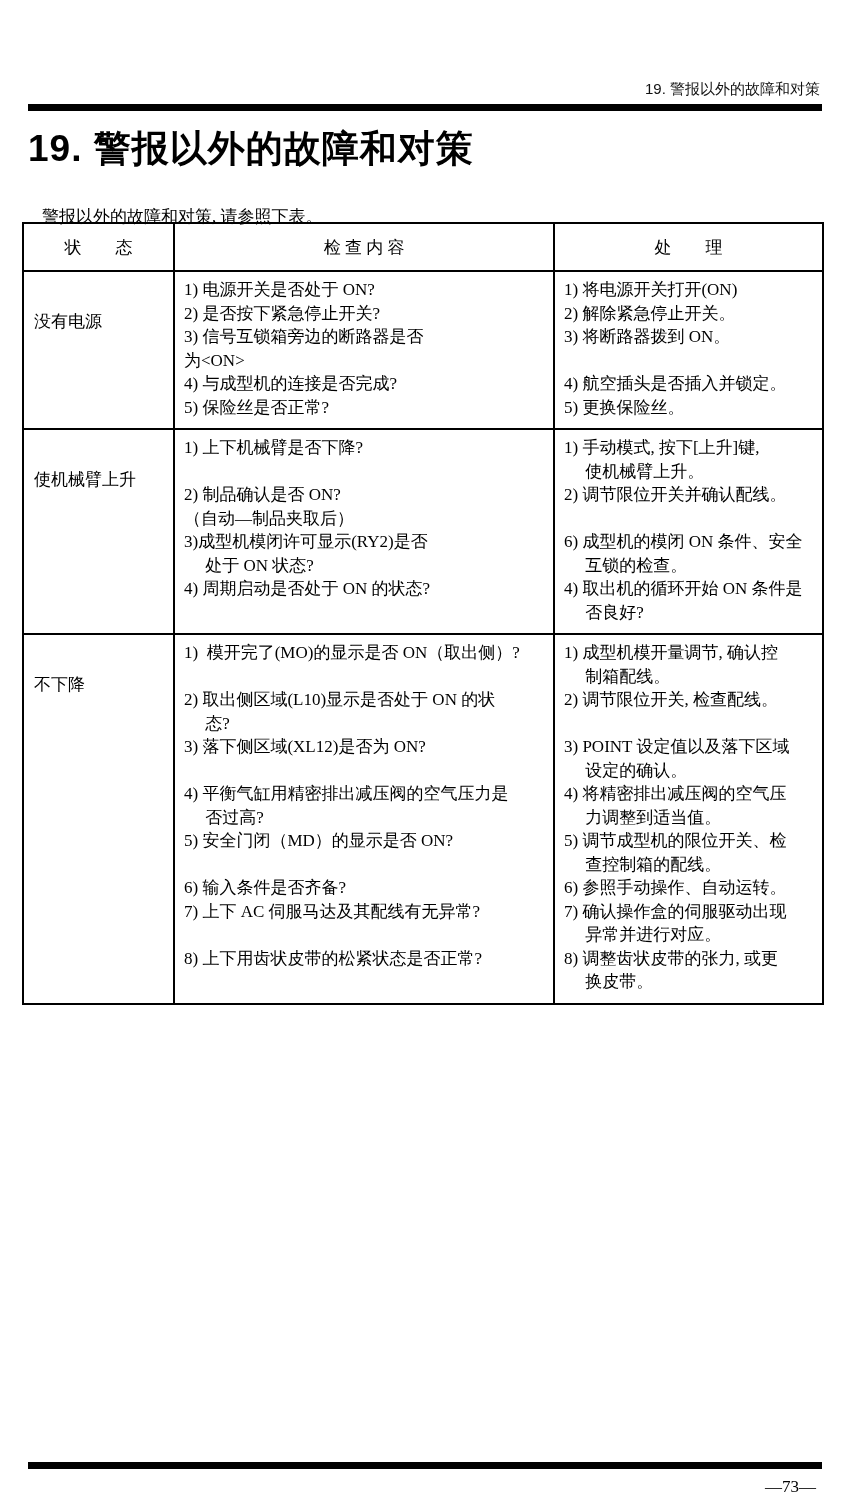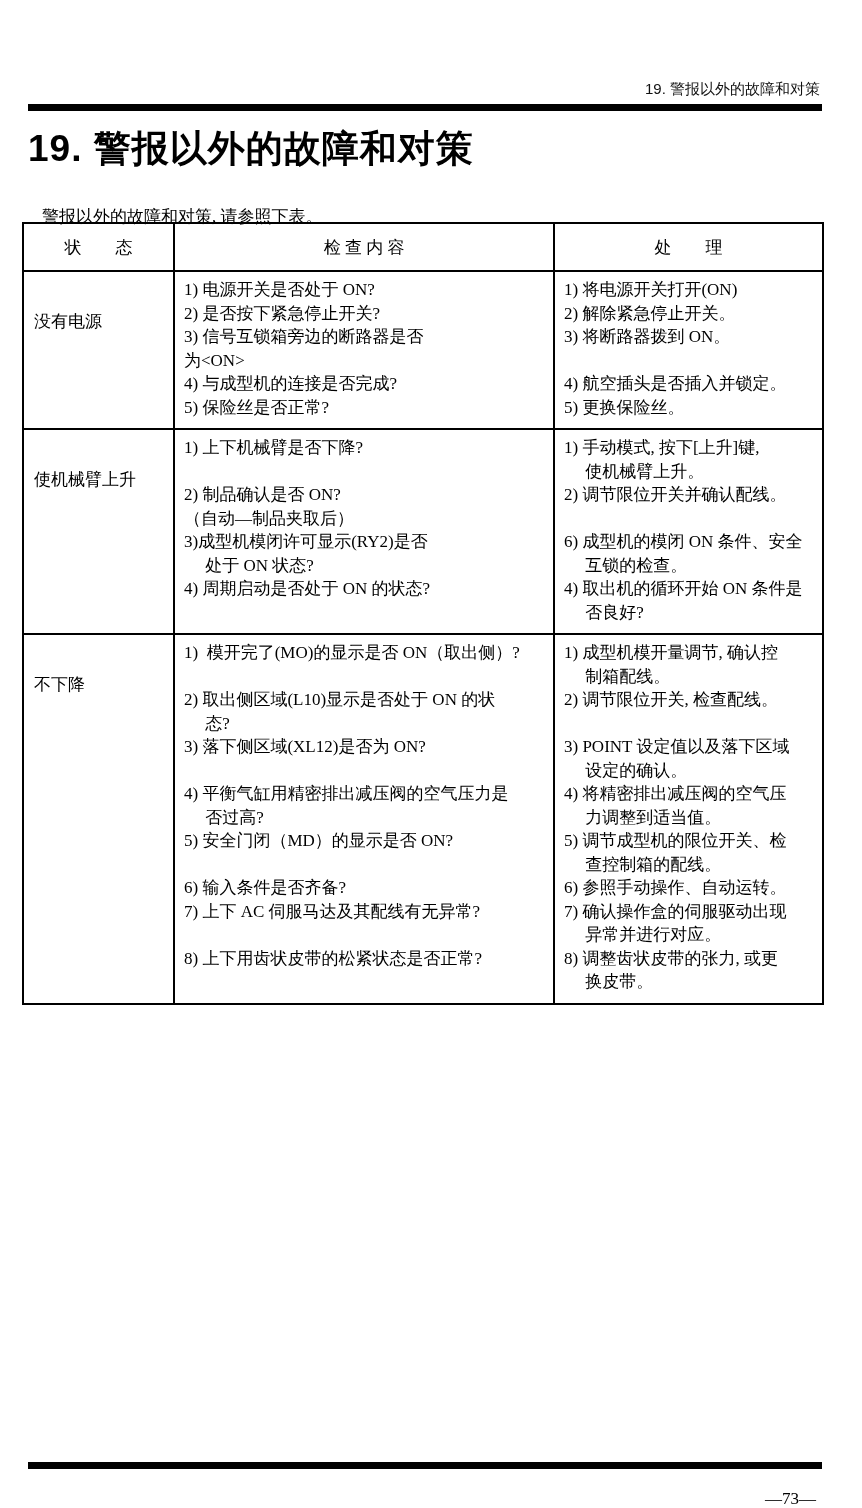--- a/index.html
+++ b/index.html
@@ -47,21 +47,20 @@
   }
   .cell-lines {
     white-space: pre; font-size: 17px; line-height: 23.5px;
     padding: 6px 2px 9px 9px; overflow: hidden;
   }
   .state-cell .cell-lines { padding-left: 10px; margin-top: 32px; }
 
   .page-number {
     position: absolute; top: 1477px; right: 46px;
     font-size: 17px;
-    margin-top: 12px;
   }
 </style>
 </head>
 <body>
 
 <div class="page">
 
   <div class="running-header">19. 警报以外的故障和对策</div>
 
   <div class="rule rule-top"></div>

